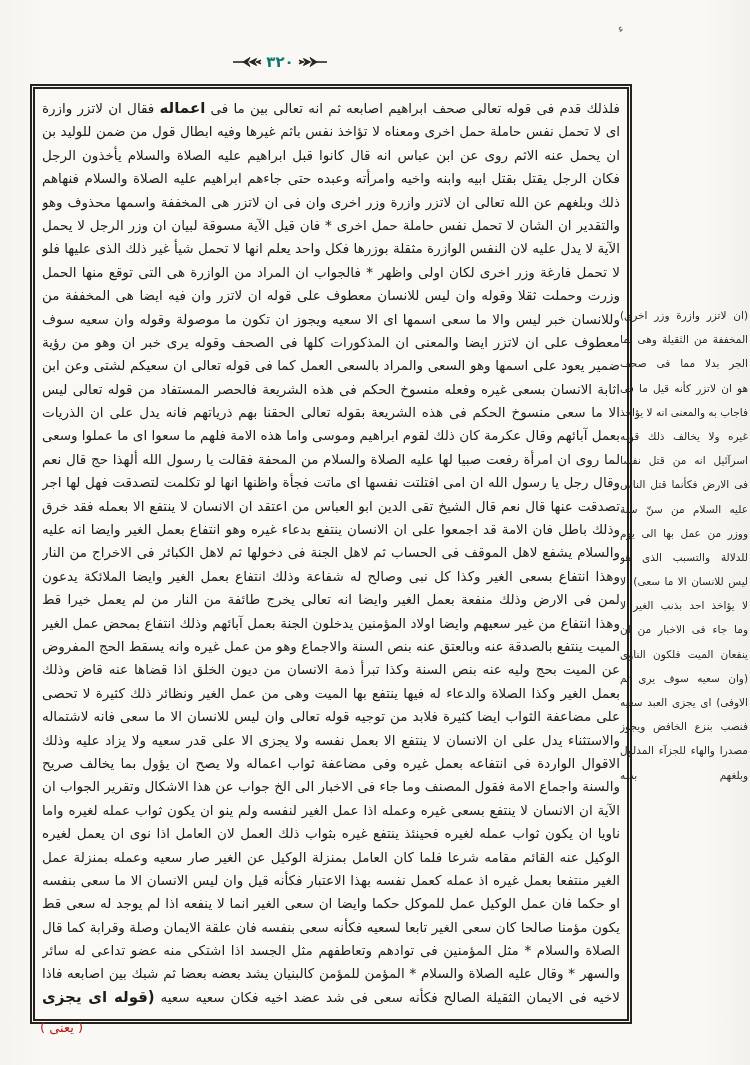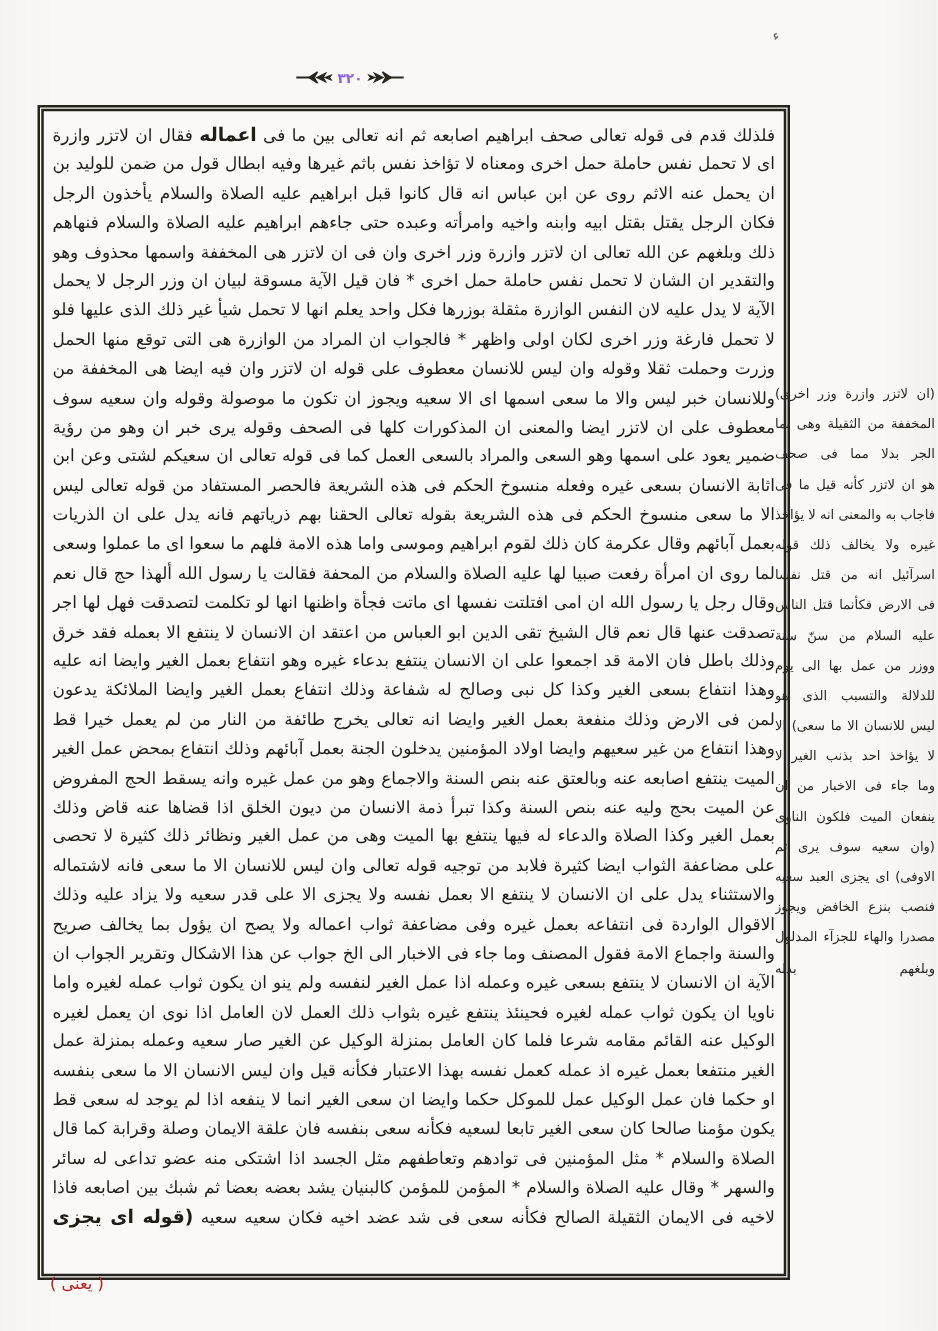--- a/index.html
+++ b/index.html
@@ -10,21 +10,21 @@
     color:#221f1a;
   }
   
   .paper-shade{position:absolute;inset:0;pointer-events:none;
     background:linear-gradient(90deg,rgba(0,0,0,0.02),rgba(0,0,0,0) 6%,rgba(0,0,0,0) 94%,rgba(0,0,0,0.03));}
   .page-head{
     position:absolute;top:50px;left:225px;width:110px;height:24px;
     display:flex;align-items:center;justify-content:center;gap:4px;
     direction:rtl;
   }
-  .page-num{font-size:11px;font-weight:bold;color:#8b5cf6;letter-spacing:1px;}
+  .page-num{font-size:15px;font-weight:bold;color:#0f766e;letter-spacing:1px;}
   .orn{display:block;}
   .ink-mark{
     position:absolute;top:22px;left:618px;font-size:11px;color:#4a453c;
     transform:rotate(-18deg);opacity:.85;
   }
   .frame{
     position:absolute;left:30px;top:84px;width:578px;height:918px;
     border:5px double #26231d;
     background:#faf9f5;
     padding:8px 7px 4px 7px;
@@ -91,24 +91,25 @@
       <div class="tline"><span>وللانسان خبر ليس والا ما سعى اسمها اى الا سعيه ويجوز ان تكون ما موصولة وقوله وان سعيه سوف يرى</span></div>
       <div class="tline"><span>معطوف على ان لاتزر ايضا والمعنى ان المذكورات كلها فى الصحف وقوله يرى خبر ان وهو من رؤية العين وفيه</span></div>
       <div class="tline"><span>ضمير يعود على اسمها وهو السعى والمراد بالسعى العمل كما فى قوله تعالى ان سعيكم لشتى وعن ابن عباس عدم</span></div>
       <div class="tline"><span>اثابة الانسان بسعى غيره وفعله منسوخ الحكم فى هذه الشريعة فالحصر المستفاد من قوله تعالى ليس للانسان</span></div>
       <div class="tline"><span>الا ما سعى منسوخ الحكم فى هذه الشريعة بقوله تعالى الحقنا بهم ذرياتهم فانه يدل على ان الذريات يدخلون الجنة</span></div>
       <div class="tline"><span>بعمل آبائهم وقال عكرمة كان ذلك لقوم ابراهيم وموسى واما هذه الامة فلهم ما سعوا اى ما عملوا وسعى لهم غيرهم</span></div>
       <div class="tline"><span>لما روى ان امرأة رفعت صبيا لها عليه الصلاة والسلام من المحفة فقالت يا رسول الله ألهذا حج قال نعم ولك اجر</span></div>
       <div class="tline"><span>وقال رجل يا رسول الله ان امى افتلتت نفسها اى ماتت فجأة واظنها انها لو تكلمت لتصدقت فهل لها اجر ان</span></div>
       <div class="tline"><span>تصدقت عنها قال نعم قال الشيخ تقى الدين ابو العباس من اعتقد ان الانسان لا ينتفع الا بعمله فقد خرق الاجماع</span></div>
       <div class="tline"><span>وذلك باطل فان الامة قد اجمعوا على ان الانسان ينتفع بدعاء غيره وهو انتفاع بعمل الغير وايضا انه عليه الصلاة</span></div>
+      <div class="tline"><span>والسلام يشفع لاهل الموقف فى الحساب ثم لاهل الجنة فى دخولها ثم لاهل الكبائر فى الاخراج من النار</span></div>
       <div class="tline"><span>وهذا انتفاع بسعى الغير وكذا كل نبى وصالح له شفاعة وذلك انتفاع بعمل الغير وايضا الملائكة يدعون ويستغفرون</span></div>
       <div class="tline"><span>لمن فى الارض وذلك منفعة بعمل الغير وايضا انه تعالى يخرج طائفة من النار من لم يعمل خيرا قط بمحض رحمته</span></div>
       <div class="tline"><span>وهذا انتفاع من غير سعيهم وايضا اولاد المؤمنين يدخلون الجنة بعمل آبائهم وذلك انتفاع بمحض عمل الغير وكذا</span></div>
-      <div class="tline"><span>الميت ينتفع اصابعه عنه وبالعتق عنه بنص السنة والاجماع وهو من عمل غيره وانه يسقط الحج المفروض</span></div>
+      <div class="tline"><span>الميت ينتفع بالصدقة عنه وبالعتق عنه بنص السنة والاجماع وهو من عمل غيره وانه يسقط الحج المفروض</span></div>
       <div class="tline"><span>عن الميت بحج وليه عنه بنص السنة وكذا تبرأ ذمة الانسان من ديون الخلق اذا قضاها عنه قاض وذلك انتفاع</span></div>
       <div class="tline"><span>بعمل الغير وكذا الصلاة والدعاء له فيها ينتفع بها الميت وهى من عمل الغير ونظائر ذلك كثيرة لا تحصى والآيات الدالة</span></div>
       <div class="tline"><span>على مضاعفة الثواب ايضا كثيرة فلابد من توجيه قوله تعالى وان ليس للانسان الا ما سعى فانه لاشتماله على النفى</span></div>
       <div class="tline"><span>والاستثناء يدل على ان الانسان لا ينتفع الا بعمل نفسه ولا يجزى الا على قدر سعيه ولا يزاد عليه وذلك يخالف</span></div>
       <div class="tline"><span>الاقوال الواردة فى انتفاعه بعمل غيره وفى مضاعفة ثواب اعماله ولا يصح ان يؤول بما يخالف صريح الكتاب</span></div>
       <div class="tline"><span>والسنة واجماع الامة فقول المصنف وما جاء فى الاخبار الى الخ جواب عن هذا الاشكال وتقرير الجواب ان معنى</span></div>
       <div class="tline"><span>الآية ان الانسان لا ينتفع بسعى غيره وعمله اذا عمل الغير لنفسه ولم ينو ان يكون ثواب عمله لغيره واما اذا عمل العامل</span></div>
       <div class="tline"><span>ناويا ان يكون ثواب عمله لغيره فحينئذ ينتفع غيره بثواب ذلك العمل لان العامل اذا نوى ان يعمل لغيره صار بمنزلة</span></div>
       <div class="tline"><span>الوكيل عنه القائم مقامه شرعا فلما كان العامل بمنزلة الوكيل عن الغير صار سعيه وعمله بمنزلة عمل الغير نفسه وصار</span></div>
       <div class="tline"><span>الغير منتفعا بعمل غيره اذ عمله كعمل نفسه بهذا الاعتبار فكأنه قيل وان ليس الانسان الا ما سعى بنفسه حقيقة</span></div>

